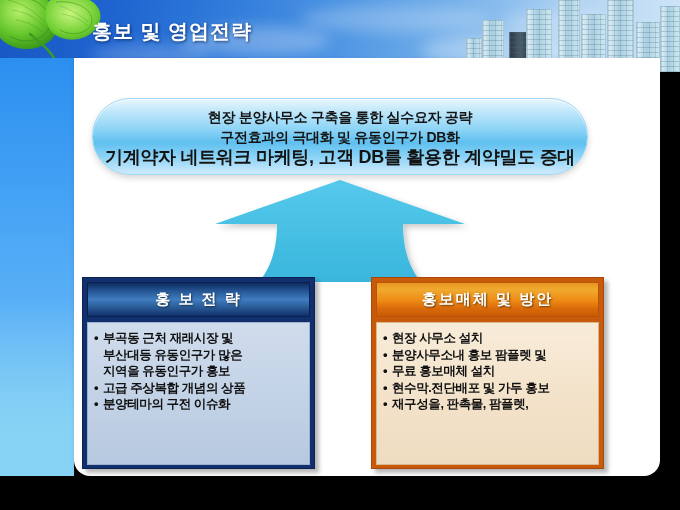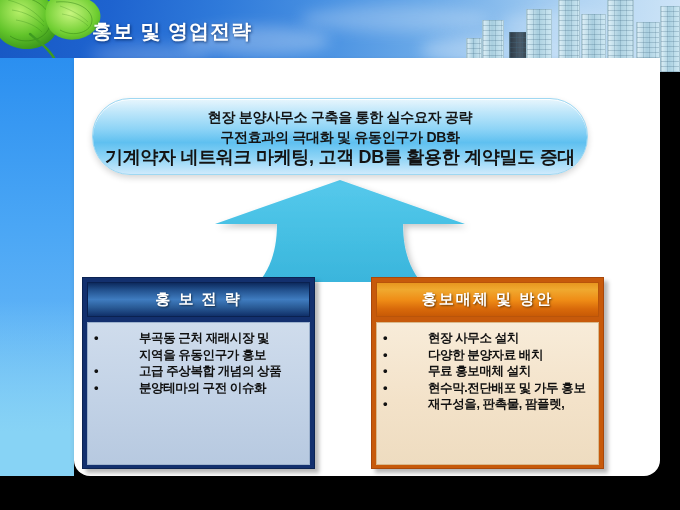--- a/index.html
+++ b/index.html
@@ -205,21 +205,21 @@
     letter-spacing: -0.4px;
     margin-bottom: 0px;
   }
   .bullet .dot {
     flex: 0 0 auto;
     width: 9px;
     font-size: 13px;
     line-height: 16.5px;
     text-align: left;
   }
-  .bullet .txt { flex: 1 1 auto; margin-left: 36px; }
+  .bullet .txt { flex: 1 1 auto; }
   .bullet .txt div { white-space: nowrap; }
 </style>
 </head>
 <body>
 
 <div id="slide">
 
   <div class="header-band">
     <div class="cloud c1"></div>
     <div class="cloud c2"></div>
@@ -294,20 +294,21 @@
     <div class="callout-line l3">기계약자 네트워크 마케팅, 고객 DB를 활용한 계약밀도 증대</div>
   </div>
 
   <div class="box box-left">
     <div class="box-title">홍 보 전 략</div>
     <div class="box-body" id="body-left">
         <div class="bullet">
           <span class="dot">•</span>
           <span class="txt">
             <div>부곡동 근처 재래시장 및</div>
+            <div>부산대등 유동인구가 많은</div>
             <div>지역을 유동인구가 홍보</div>
           </span>
         </div>
         <div class="bullet">
           <span class="dot">•</span>
           <span class="txt">
             <div>고급 주상복합 개념의 상품</div>
           </span>
         </div>
         <div class="bullet">
@@ -324,21 +325,21 @@
     <div class="box-body" id="body-right">
         <div class="bullet">
           <span class="dot">•</span>
           <span class="txt">
             <div>현장 사무소 설치</div>
           </span>
         </div>
         <div class="bullet">
           <span class="dot">•</span>
           <span class="txt">
-            <div>다양한 분양자료 배치</div>
+            <div>분양사무소내 홍보 팜플렛 및</div>
           </span>
         </div>
         <div class="bullet">
           <span class="dot">•</span>
           <span class="txt">
             <div>무료 홍보매체 설치</div>
           </span>
         </div>
         <div class="bullet">
           <span class="dot">•</span>

